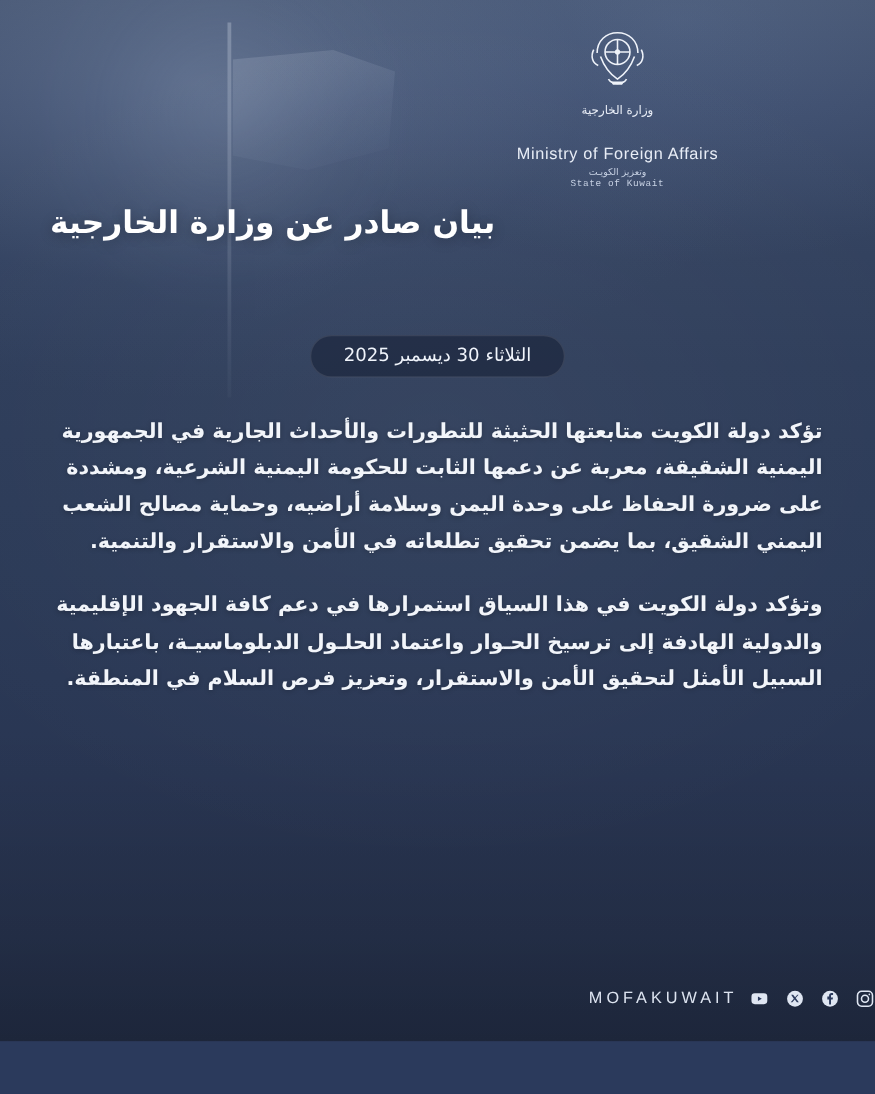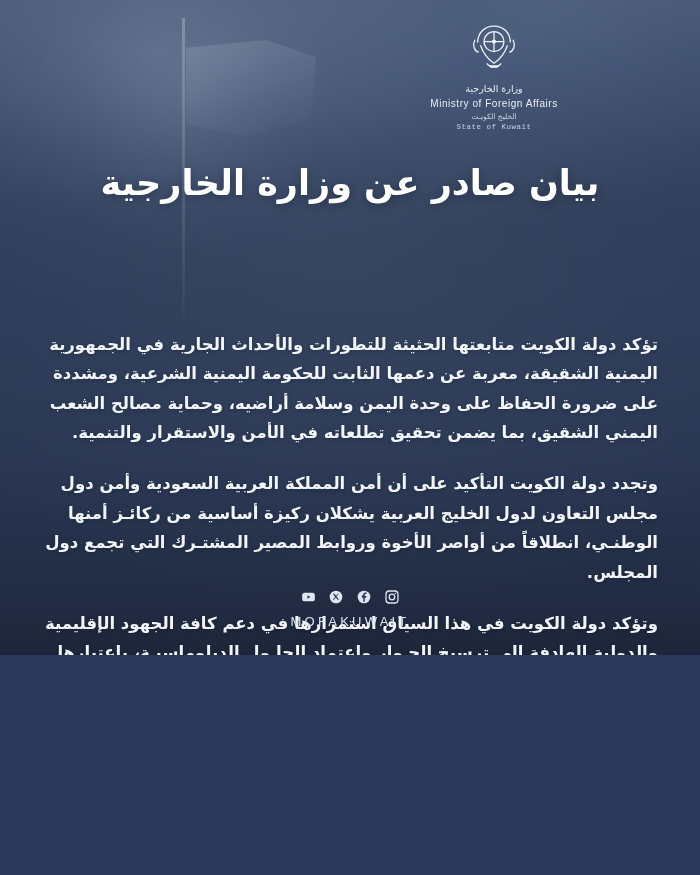--- a/index.html
+++ b/index.html
@@ -10,21 +10,21 @@
     width: 700px;
     height: 875px;
     overflow: hidden;
     font-family: "DejaVu Sans", "Liberation Sans", sans-serif;
     background: #2b3a5c;
   }
 
   .poster {
     position: relative;
     width: 700px;
-    height: 655px;
+    height: 833px;
     overflow: hidden;
     background:
       radial-gradient(ellipse 700px 360px at 22% 8%, rgba(150,170,200,0.30) 0%, rgba(80,100,140,0.10) 45%, rgba(0,0,0,0) 70%),
       radial-gradient(ellipse 520px 300px at 78% 2%, rgba(120,145,185,0.22) 0%, rgba(0,0,0,0) 65%),
       linear-gradient(180deg, #44536f 0%, #3b4a69 10%, #33425f 22%, #2e3d5a 35%, #2b3a57 55%, #293653 75%, #27334e 90%, #232e47 100%);
   }
 
   
   .flag-wrap {
     position: absolute;
@@ -91,50 +91,51 @@
     margin-top: 7px;
     text-align: center;
     line-height: 1.35;
   }
   .ministry-ar {
     font-size: 9.5px;
     color: #e8edf6;
     letter-spacing: 0.3px;
   }
   .ministry-en {
-    font-size: 10px;
+    font-size: 13px;
     color: #e8edf6;
     letter-spacing: 0.55px;
-    margin-top: 1px;
+    margin-top: 18px;
     font-family: "Liberation Sans", sans-serif;
   }
   .state-ar {
     font-size: 7.5px;
     color: #c8d2e4;
     margin-top: 2px;
   }
   .state-en {
     font-size: 7.5px;
     color: #c8d2e4;
     letter-spacing: 0.5px;
     font-family: Liberation Mono, monospace;
   }
 
   
   .title {
     position: absolute;
     top: 163px;
     left: 0;
     right: 0;
-    text-align: center;
+    text-align: left;
     color: #ffffff;
-    font-size: 35px;
+    font-size: 25px;
     font-weight: bold;
     letter-spacing: 0px;
     text-shadow: 0 2px 10px rgba(0,0,0,0.28);
+    padding-left: 40px;
   }
 
   
   .date-pill-row {
     position: absolute;
     top: 268px;
     left: 0;
     right: 0;
     display: flex;
     justify-content: center;
@@ -167,22 +168,21 @@
   }
   .para:last-child { margin-bottom: 0; }
 
   
   .footer {
     position: absolute;
     bottom: 26px;
     left: 0;
     right: 0;
     display: flex;
-    flex-direction: column;
-    align-items: center;
+    flex-direction: row;
     gap: 9px;
   }
   .social-row {
     display: flex;
     gap: 11px;
     align-items: center;
   }
   .social {
     width: 17px;
     height: 17px;
@@ -223,31 +223,33 @@
         <path d="M24 50 C27 55 37 55 40 50"></path>
       </g>
       <g fill="#eef2f9">
         <circle cx="32" cy="26" r="2.3"></circle>
         <path d="M26 52 h12 l-2 3 h-8 z"></path>
       </g>
     </svg>
     <div class="ministry-lines">
       <div class="ministry-ar">وزارة الخارجية</div>
       <div class="ministry-en">Ministry of Foreign Affairs</div>
-      <div class="state-ar">الخليج الكويـت</div>
+      <div class="state-ar">وتعزيز الكويـت</div>
       <div class="state-en">State of Kuwait</div>
     </div>
   </div>
 
   <div class="title">بيان صادر عن وزارة الخارجية</div>
 
+  <div class="date-pill-row">
+    <div class="date-pill">الثلاثاء 30 ديسمبر 2025</div>
+  </div>
 
   <div class="body-text">
     <p class="para">تؤكد دولة الكويت متابعتها الحثيثة للتطورات والأحداث الجارية في الجمهورية اليمنية الشقيقة، معربة عن دعمها الثابت للحكومة اليمنية الشرعية، ومشددة على ضرورة الحفاظ على وحدة اليمن وسلامة أراضيه، وحماية مصالح الشعب اليمني الشقيق، بما يضمن تحقيق تطلعاته في الأمن والاستقرار والتنمية.</p>
-    <p class="para">وتجدد دولة الكويت التأكيد على أن أمن المملكة العربية السعودية وأمن دول مجلس التعاون لدول الخليج العربية يشكلان ركيزة أساسية من ركائـز أمنها الوطنـي، انطلاقاً من أواصر الأخوة وروابط المصير المشتـرك التي تجمع دول المجلس.</p>
     <p class="para">وتؤكد دولة الكويت في هذا السياق استمرارها في دعم كافة الجهود الإقليمية والدولية الهادفة إلى ترسيخ الحـوار واعتماد الحلـول الدبلوماسيـة، باعتبارها السبيل الأمثل لتحقيق الأمن والاستقرار، وتعزيز فرص السلام في المنطقة.</p>
   </div>
 
   <div class="footer">
     <div class="social-row">
       <span class="social">
         <svg width="16" height="16" viewBox="0 0 24 24" fill="none" stroke="#dfe6f2" stroke-width="1.9">
           <rect x="3" y="3" width="18" height="18" rx="5"></rect>
           <circle cx="12" cy="12" r="4.2"></circle>
           <circle cx="17.2" cy="6.8" r="1" fill="#dfe6f2" stroke="none"></circle>

